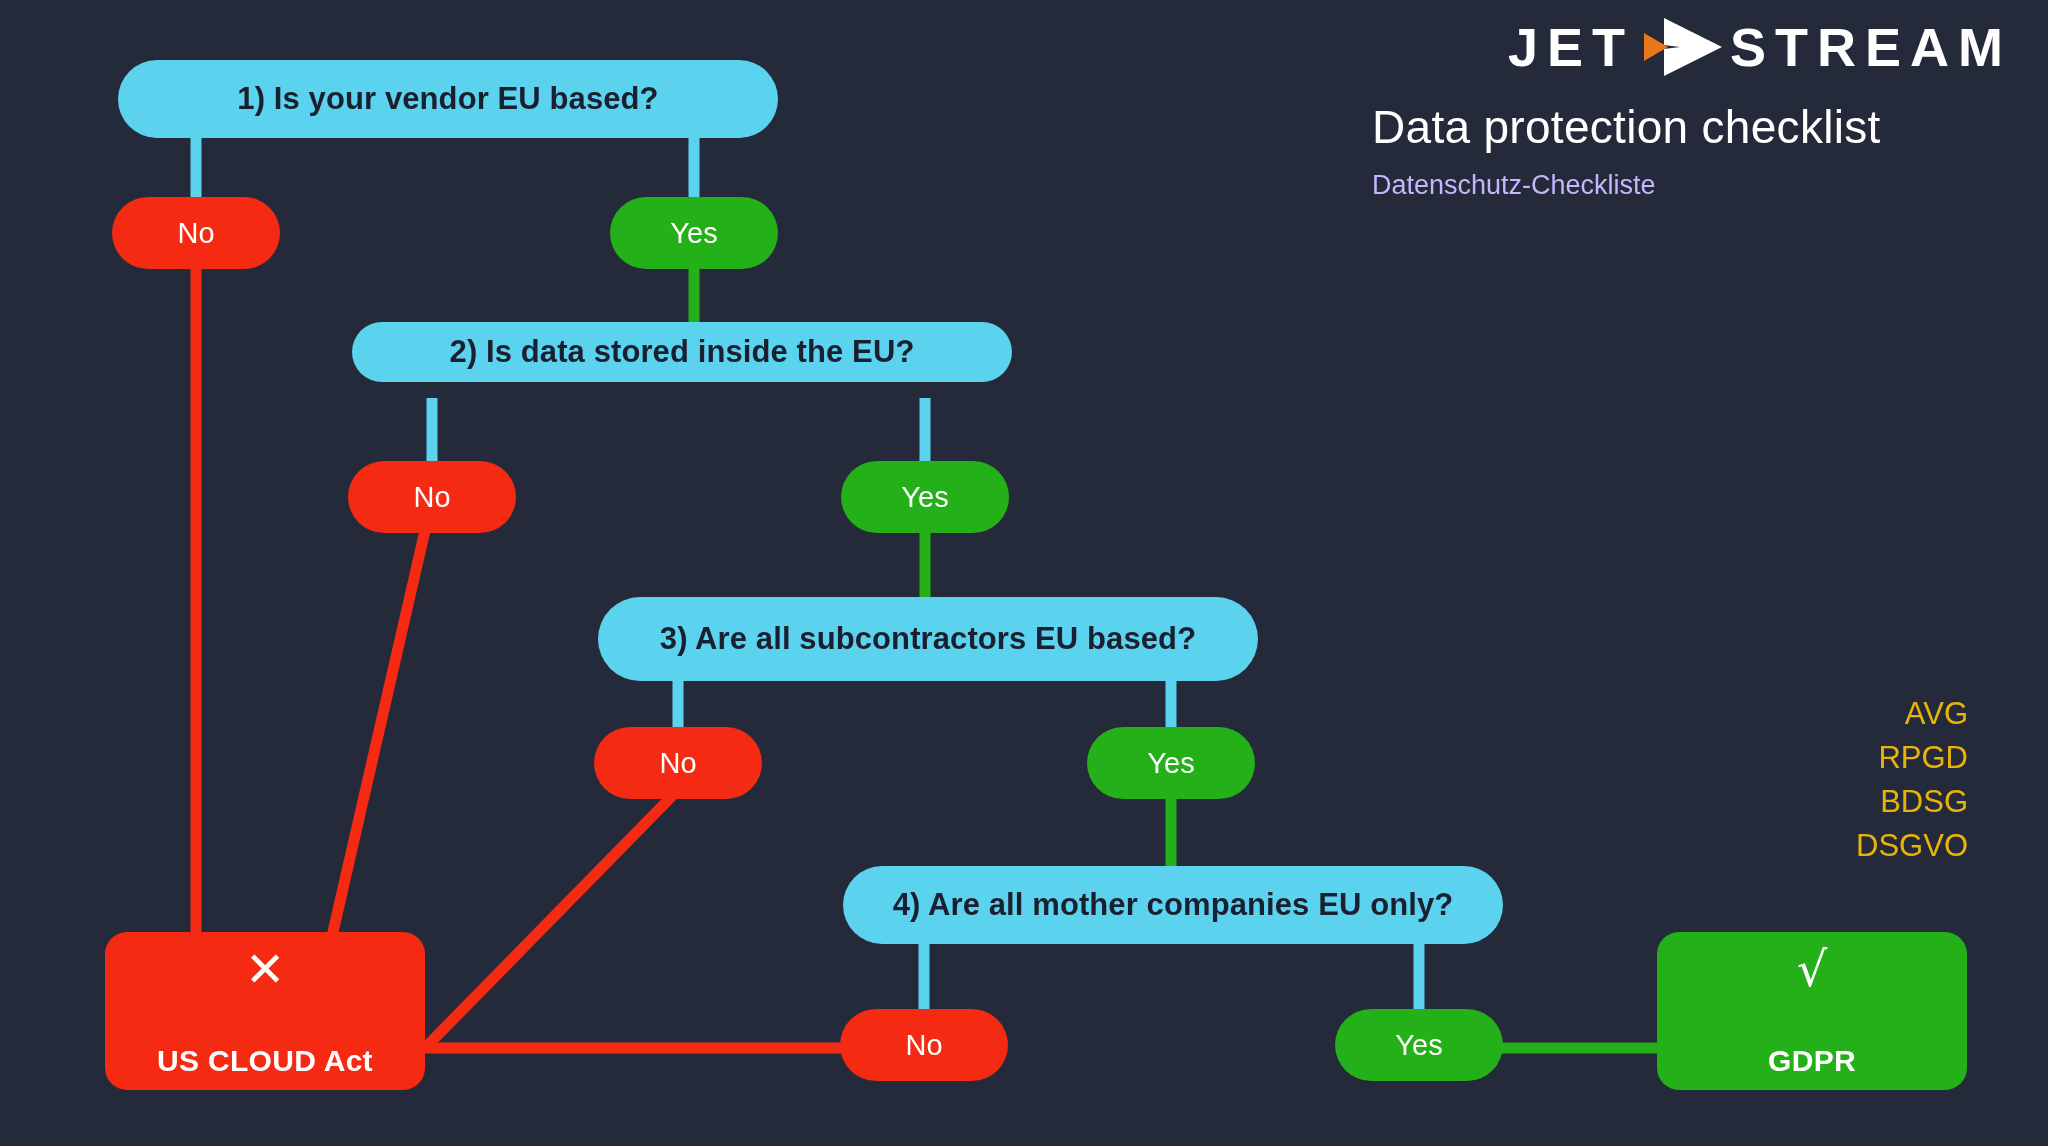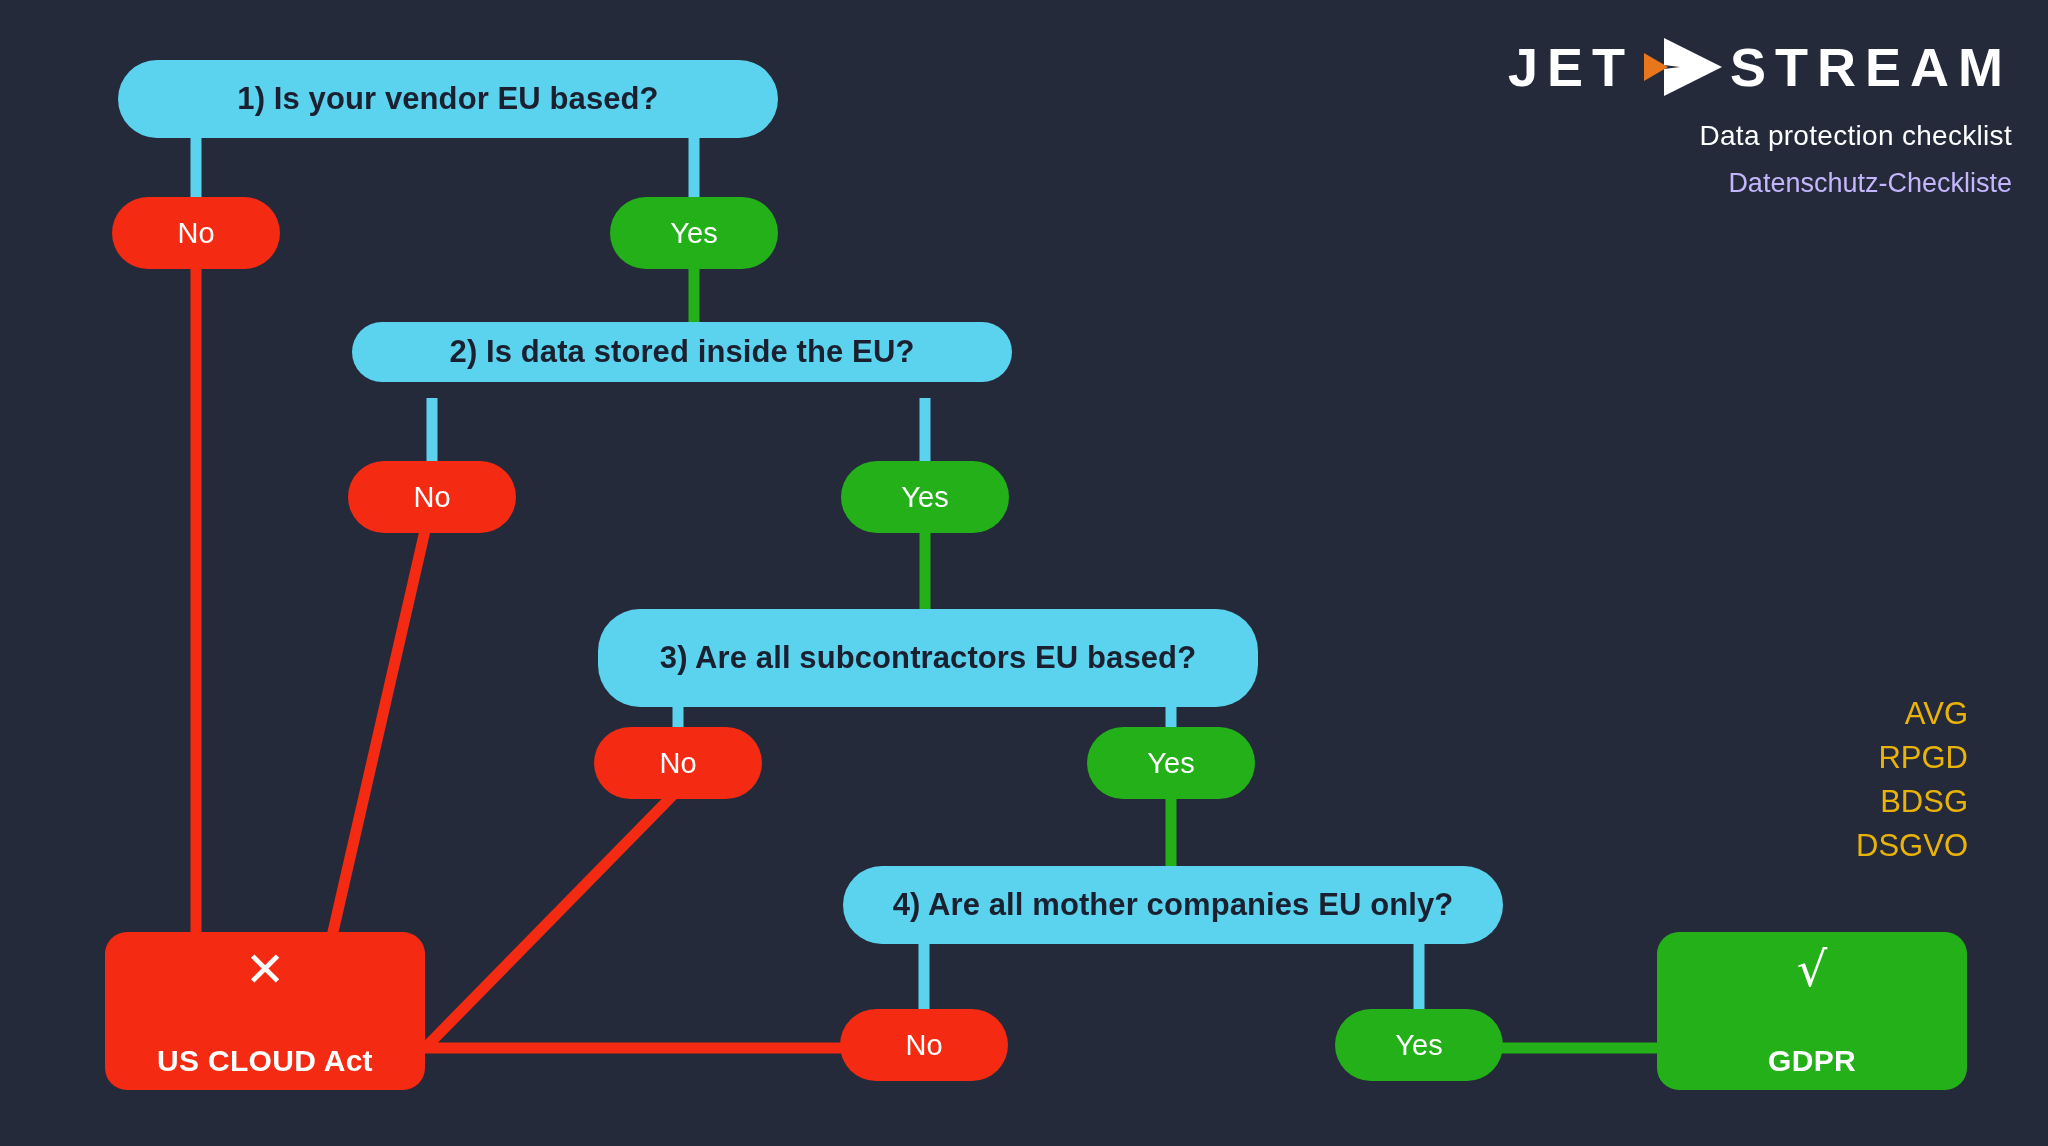--- a/index.html
+++ b/index.html
@@ -72,23 +72,23 @@
     font-size: 30px;
     font-weight: bold;
     letter-spacing: 0.3px;
     margin-top: 36px;
   }
 
   
   #brand {
     position: absolute;
     right: 36px;
-    top: 36px;
+    top: 16px;
     width: 640px;
-    text-align: right;
+    text-align: left;
     color: #ffffff;
   }
   #logo {
     display: flex;
     align-items: center;
     justify-content: flex-end;
     gap: 2px;
     font-size: 54px;
     font-weight: bold;
     letter-spacing: 9px;
@@ -98,21 +98,21 @@
   }
   #logo .word { display: inline-block; }
   #logo .glyph {
     display: inline-block;
     width: 92px;
     height: 62px;
     position: relative;
     margin: 0 2px 0 -2px;
   }
   #headline {
-    font-size: 28px;
+    font-size: 46px;
     font-weight: normal;
     margin-top: 22px;
     letter-spacing: 0.3px;
     color: #ffffff;
     white-space: nowrap;
   }
   #subhead {
     font-size: 27px;
     font-weight: normal;
     margin-top: 16px;
@@ -169,21 +169,21 @@
   </svg>
 
   <div class="node question" style="left:118px; top:60px; width:660px; height:78px;">
     <span>1) Is your vendor EU based?</span>
   </div>
 
   <div class="node question" style="left:352px; top:322px; width:660px; height:60px;">
     <span>2) Is data stored inside the EU?</span>
   </div>
 
-  <div class="node question" style="left:598px; top:597px; width:660px; height:98px;margin-top:12px;">
+  <div class="node question" style="left:598px; top:597px; width:660px; height:84px;">
     <span>3) Are all subcontractors EU based?</span>
   </div>
 
   <div class="node question" style="left:843px; top:866px; width:660px; height:78px;">
     <span>4) Are all mother companies EU only?</span>
   </div>
 
   <div class="node pill no" style="left:112px; top:197px; width:168px; height:72px;">
     <span>No</span>
   </div>

